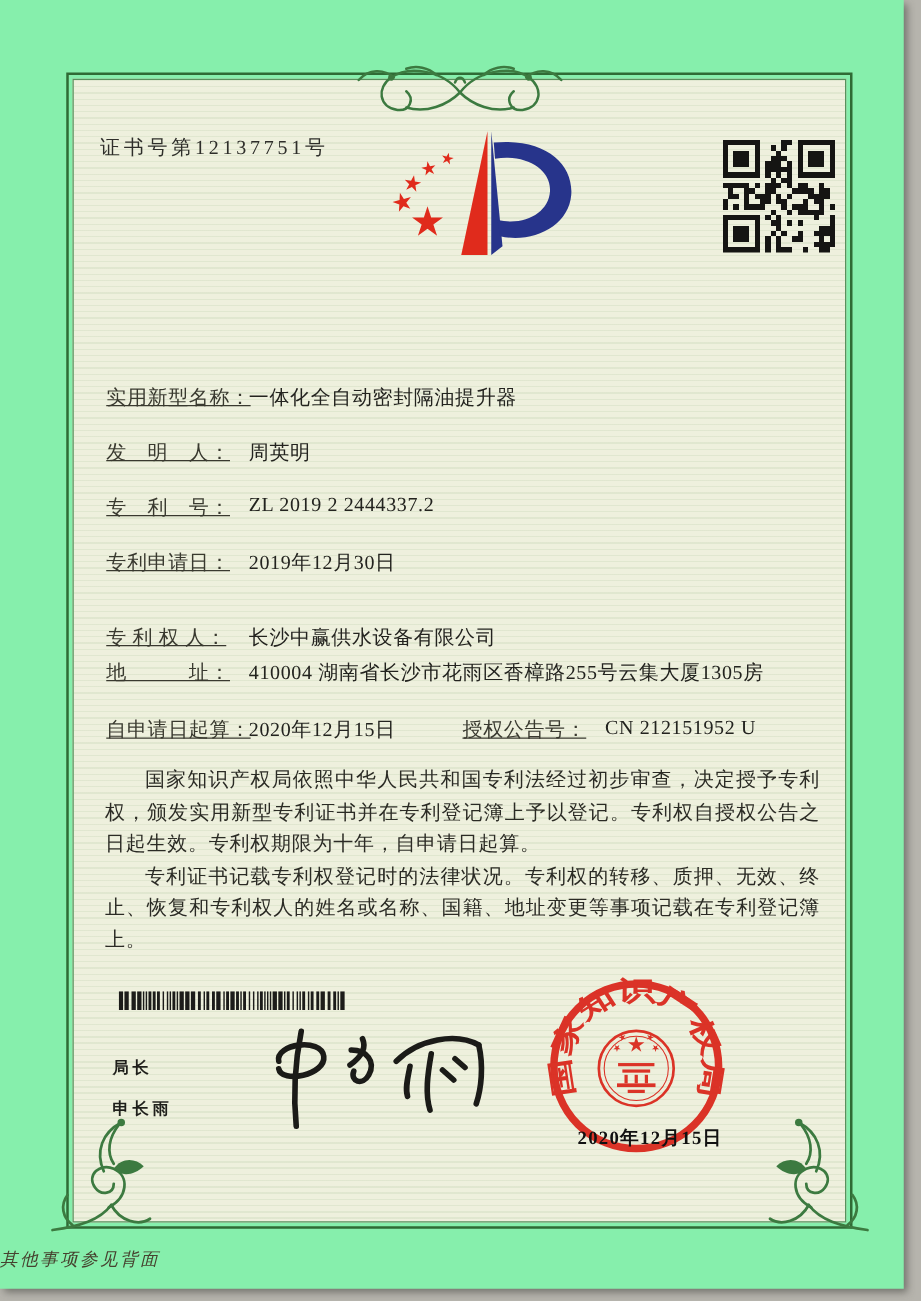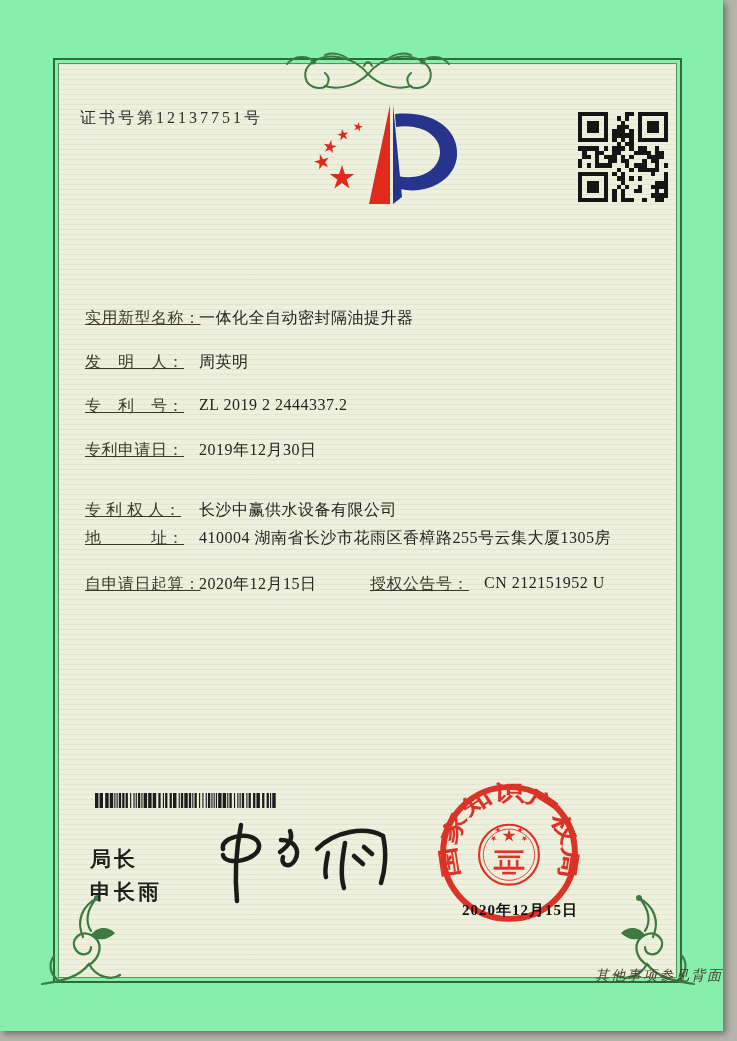--- a/index.html
+++ b/index.html
@@ -37,34 +37,34 @@
   .frow .lbl{display:inline-block;width:114px;color:#39392f;letter-spacing:.5px;vertical-align:top;text-decoration:underline;}
   .frow .val{color:#23231f;letter-spacing:.5px;}
   .frow2{position:absolute;left:285px;top:0;}
   .paras{
     position:absolute;left:84px;top:612px;width:572px;
     font-size:16px;line-height:25.5px;color:#2b2b25;letter-spacing:.6px;
     text-align:justify;
   }
   .paras p{margin:0;text-indent:2em;}
   .barcode{position:absolute;left:95px;top:793px;width:182px;height:15px;}
-  .director{position:absolute;left:90px;font-size:21px;letter-spacing:3px;color:#1f1f1b;font-weight:bold;}
+  .director{position:absolute;left:90px;font-size:13px;letter-spacing:3px;color:#1f1f1b;font-weight:bold;}
   .d1{top:845px;} .d2{top:878px;}
   .signature{position:absolute;left:195px;top:813px;width:205px;height:98px;}
   .seal{position:absolute;left:432px;top:776px;width:154px;height:154px;}
   .seal-date{
     position:absolute;left:438px;top:901px;width:164px;text-align:center;
     font-size:15px;letter-spacing:1px;color:#111;font-weight:bold;
   }
   .page-info{
     position:absolute;left:0;top:948px;width:723px;text-align:center;
     font-size:13px;letter-spacing:2px;color:#22221e;
   }
   .back-note{
-    position:absolute;left:0;top:967px;width:723px;text-align:right;
+    position:absolute;left:0;top:999px;width:723px;text-align:left;
     font-size:14px;letter-spacing:2px;color:#46422f;font-style:italic;
   }
   .logo{position:absolute;left:296px;top:98px;width:168px;height:112px;}
   .qr{position:absolute;left:578px;top:112px;width:90px;height:90px;}
   .ornament-top{position:absolute;left:257px;top:46px;width:222px;height:56px;}
   .flourish{position:absolute;width:88px;height:106px;}
   .fl-left{left:36px;top:884px;}
   .fl-right{left:612px;top:884px;transform:scaleX(-1);}
 </style>
 </head>
@@ -378,20 +378,24 @@
     <div class="frow" style="top:88px"><span class="lbl">专　利　号：</span><span class="val">ZL 2019 2 2444337.2</span></div>
     <div class="frow" style="top:132px"><span class="lbl">专利申请日：</span><span class="val">2019年12月30日</span></div>
     <div class="frow" style="top:192px"><span class="lbl">专 利 权 人：</span><span class="val">长沙中赢供水设备有限公司</span></div>
     <div class="frow" style="top:220px"><span class="lbl">地　　　址：</span><span class="val">410004 湖南省长沙市花雨区香樟路255号云集大厦1305房</span></div>
     <div class="frow" style="top:266px">
       <span class="lbl">自申请日起算：</span><span class="val">2020年12月15日</span>
       <span class="frow2"><span class="lbl">授权公告号：</span><span class="val">CN 212151952 U</span></span>
     </div>
   </div>
 
+  <div class="paras">
+    <p>国家知识产权局依照中华人民共和国专利法经过初步审查，决定授予专利权，颁发实用新型专利证书并在专利登记簿上予以登记。专利权自授权公告之日起生效。专利权期限为十年，自申请日起算。</p>
+    <p>专利证书记载专利权登记时的法律状况。专利权的转移、质押、无效、终止、恢复和专利权人的姓名或名称、国籍、地址变更等事项记载在专利登记簿上。</p>
+  </div>
 
   <div class="barcode">
     <svg viewBox="0 0 182 15" width="182" height="15" preserveAspectRatio="none">
         <rect x="0.00" y="0" width="3.45" height="15" fill="#1c1c1a"></rect>
         <rect x="4.55" y="0" width="3.45" height="15" fill="#1c1c1a"></rect>
         <rect x="10.20" y="0" width="3.45" height="15" fill="#1c1c1a"></rect>
         <rect x="14.75" y="0" width="3.45" height="15" fill="#1c1c1a"></rect>
         <rect x="19.30" y="0" width="1.15" height="15" fill="#1c1c1a"></rect>
         <rect x="21.55" y="0" width="1.15" height="15" fill="#1c1c1a"></rect>
         <rect x="23.80" y="0" width="2.30" height="15" fill="#1c1c1a"></rect>

